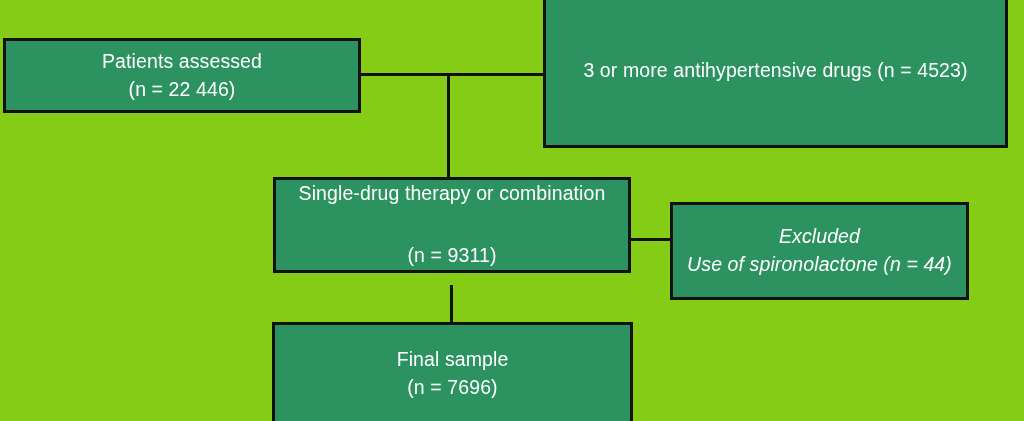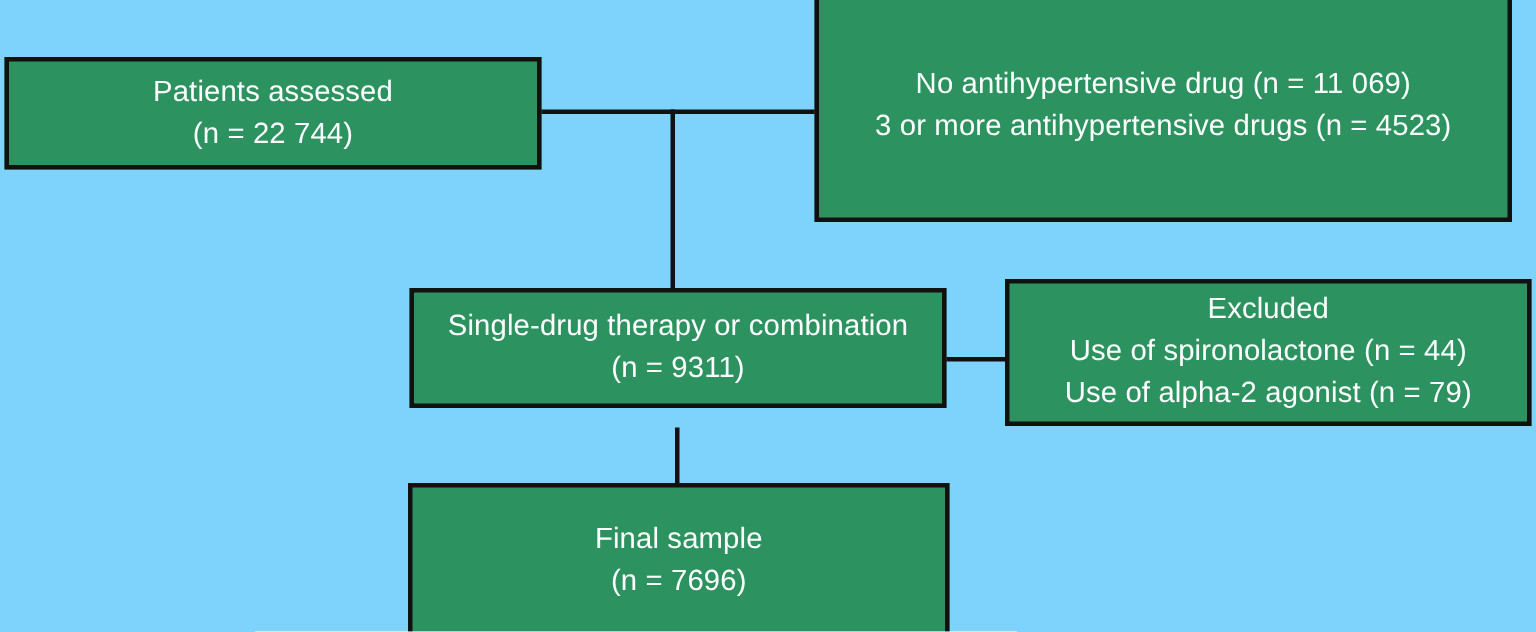--- a/index.html
+++ b/index.html
@@ -7,21 +7,21 @@
     padding: 0;
     background: #ffffff;
   }
   body {
     font-family: "Liberation Sans", sans-serif;
   }
   #flowchart {
     position: relative;
     width: 1024px;
     height: 421px;
-    background: #7dd3fc;
+    background: #84cc16;
     overflow: hidden;
   }
   .node {
     position: absolute;
     box-sizing: border-box;
     background: #2c9360;
     border: 3px solid #111111;
     color: #ffffff;
     display: flex;
     flex-direction: column;
@@ -39,22 +39,22 @@
   }
   .connector {
     position: absolute;
     background: #111111;
     z-index: 1;
   }
 
   
   #node-assessed      { left: 3px;   top: 38px;  width: 358px; height: 75px; }
   #node-excluded-top  { left: 543px; top: -6px;  width: 465px; height: 154px; }
-  #node-therapy       { left: 273px; top: 192px; width: 358px; height: 80px; }
-  #node-excluded-mid  { left: 670px; top: 186px; width: 351px; height: 98px; }
+  #node-therapy       { left: 273px; top: 177px; width: 358px; height: 96px; justify-content: space-between; }
+  #node-excluded-mid  { left: 670px; top: 202px; width: 299px; height: 98px; font-style: italic; }
   #node-final         { left: 272px; top: 322px; width: 361px; height: 104px; }
 
   
   
   #conn-assessed-right { left: 358px; top: 73px;  width: 188px; height: 3px; }
   
   #conn-junction-down  { left: 447px; top: 73px;  width: 3px;   height: 122px; }
   
   #conn-therapy-right  { left: 628px; top: 238px; width: 45px;  height: 3px; }
   
@@ -65,37 +65,35 @@
 
 <div id="flowchart">
 
   <div class="connector" id="conn-assessed-right"></div>
   <div class="connector" id="conn-junction-down"></div>
   <div class="connector" id="conn-therapy-right"></div>
   <div class="connector" id="conn-therapy-down"></div>
 
   <div class="node" id="node-assessed">
     <span class="line">Patients assessed</span>
-    <span class="line">(n = 22 744)</span>
+    <span class="line">(n = 22 446)</span>
   </div>
 
   <div class="node" id="node-excluded-top">
-    <span class="line">No antihypertensive drug (n = 11 069)</span>
     <span class="line">3 or more antihypertensive drugs (n = 4523)</span>
   </div>
 
   <div class="node" id="node-therapy">
     <span class="line">Single-drug therapy or combination</span>
     <span class="line">(n = 9311)</span>
   </div>
 
   <div class="node" id="node-excluded-mid">
     <span class="line">Excluded</span>
     <span class="line">Use of spironolactone (n = 44)</span>
-    <span class="line">Use of alpha-2 agonist (n = 79)</span>
   </div>
 
   <div class="node" id="node-final">
     <span class="line">Final sample</span>
     <span class="line">(n = 7696)</span>
   </div>
 
 </div>
 
 </body></html>

